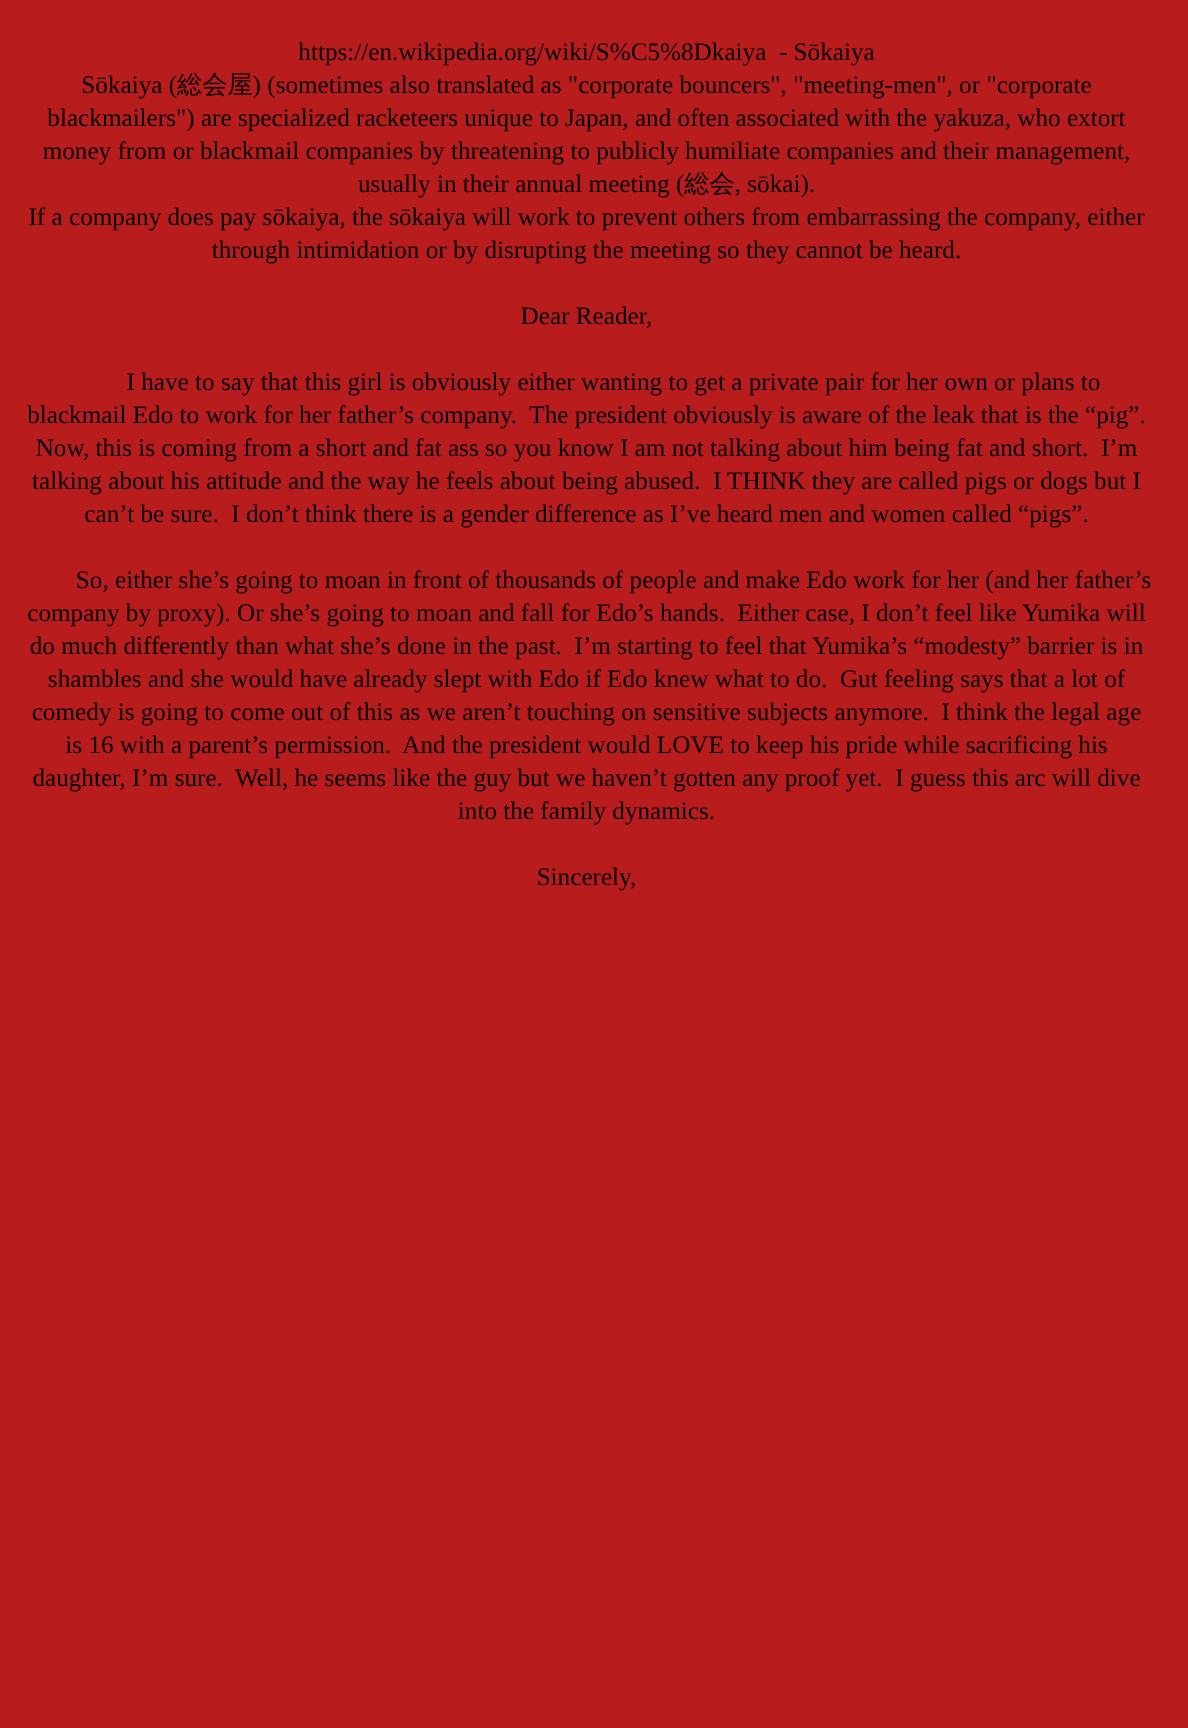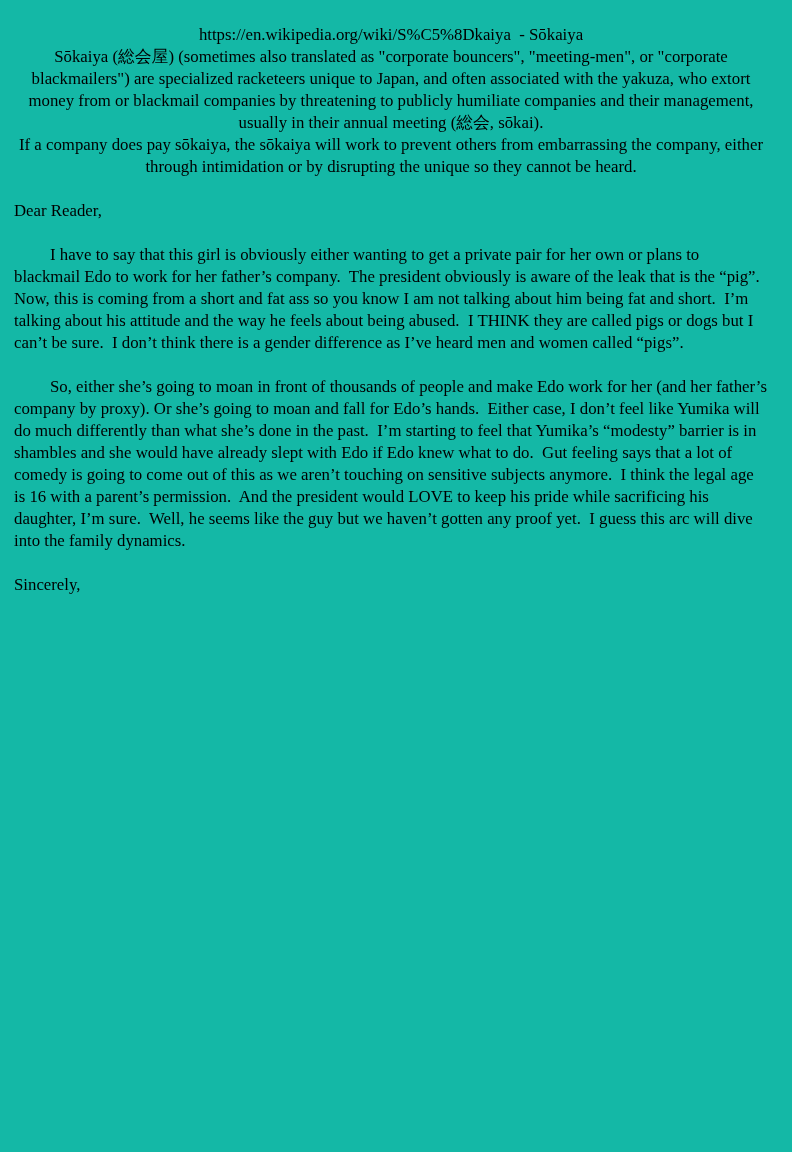--- a/index.html
+++ b/index.html
@@ -5,54 +5,54 @@
   html, body {
     margin: 0;
     padding: 0;
     background: #ffffff;
   }
   .page {
     position: relative;
     width: 792px;
     height: 1152px;
     box-sizing: border-box;
-    background: #14b8a6;
+    background: #b91c1c;
     color: #000000;
     font-family: "Liberation Serif", "DejaVu Serif", serif;
     font-size: 16.8px;
     line-height: 22px;
     padding: 24px 24px 0 14px;
     overflow: hidden;
   }
   .doc-text {
     white-space: pre-wrap;
     margin: 0;
   }
   .header-block {
     text-align: center;
   }
   .letter-block {
-    text-align: left;
+    text-align: center;
   }
   .para-indent {
     text-indent: 36px;
   }
   .mt-line {
     margin-top: 22px;
   }
 </style>
 </head>
 <body>
 
 <div class="page">
 
   <div class="header-block">
     <p class="doc-text">https://en.wikipedia.org/wiki/S%C5%8Dkaiya  - Sōkaiya</p>
     <p class="doc-text">Sōkaiya (総会屋) (sometimes also translated as "corporate bouncers", "meeting-men", or "corporate blackmailers") are specialized racketeers unique to Japan, and often associated with the yakuza, who extort money from or blackmail companies by threatening to publicly humiliate companies and their management, usually in their annual meeting (総会, sōkai).</p>
-    <p class="doc-text">If a company does pay sōkaiya, the sōkaiya will work to prevent others from embarrassing the company, either through intimidation or by disrupting the unique so they cannot be heard.</p>
+    <p class="doc-text">If a company does pay sōkaiya, the sōkaiya will work to prevent others from embarrassing the company, either through intimidation or by disrupting the meeting so they cannot be heard.</p>
   </div>
 
   <div class="letter-block">
     <p class="doc-text mt-line">Dear Reader,</p>
     <p class="doc-text mt-line para-indent">I have to say that this girl is obviously either wanting to get a private pair for her own or plans to blackmail Edo to work for her father’s company.  The president obviously is aware of the leak that is the “pig”.  Now, this is coming from a short and fat ass so you know I am not talking about him being fat and short.  I’m talking about his attitude and the way he feels about being abused.  I THINK they are called pigs or dogs but I can’t be sure.  I don’t think there is a gender difference as I’ve heard men and women called “pigs”.</p>
     <p class="doc-text mt-line para-indent">So, either she’s going to moan in front of thousands of people and make Edo work for her (and her father’s company by proxy). Or she’s going to moan and fall for Edo’s hands.  Either case, I don’t feel like Yumika will do much differently than what she’s done in the past.  I’m starting to feel that Yumika’s “modesty” barrier is in shambles and she would have already slept with Edo if Edo knew what to do.  Gut feeling says that a lot of comedy is going to come out of this as we aren’t touching on sensitive subjects anymore.  I think the legal age is 16 with a parent’s permission.  And the president would LOVE to keep his pride while sacrificing his daughter, I’m sure.  Well, he seems like the guy but we haven’t gotten any proof yet.  I guess this arc will dive into the family dynamics.</p>
     <p class="doc-text mt-line">Sincerely,</p>
   </div>
 
 </div>

